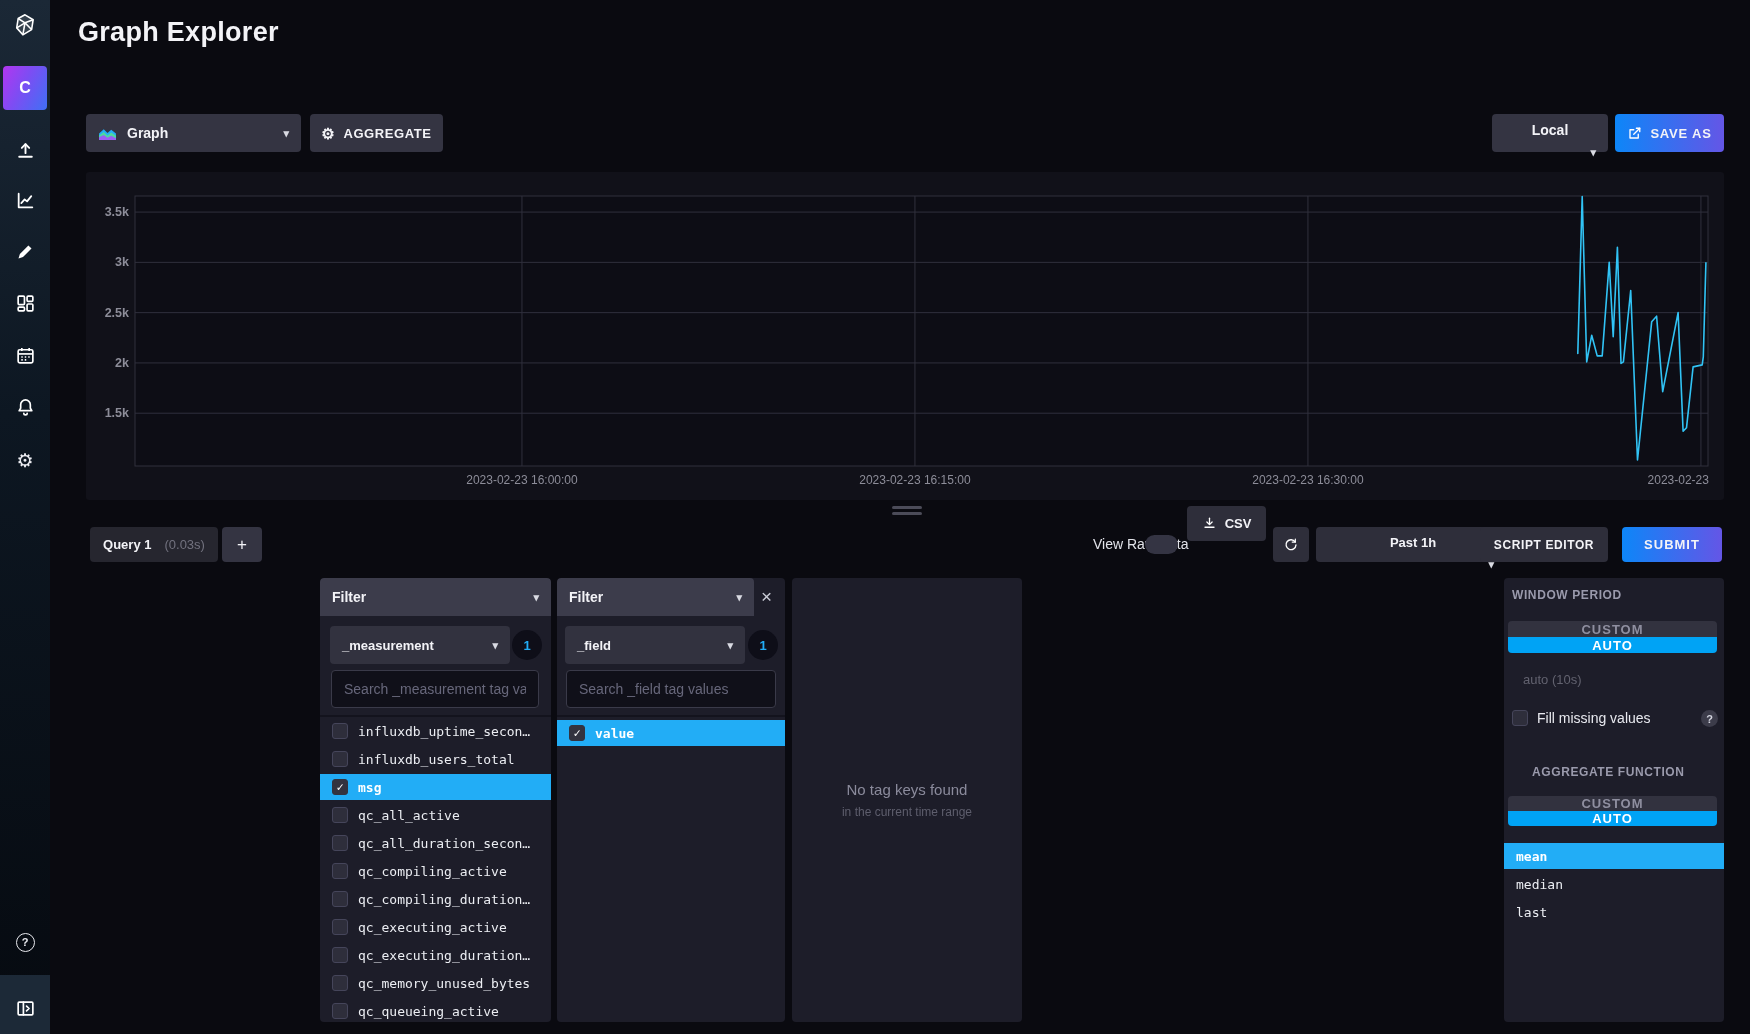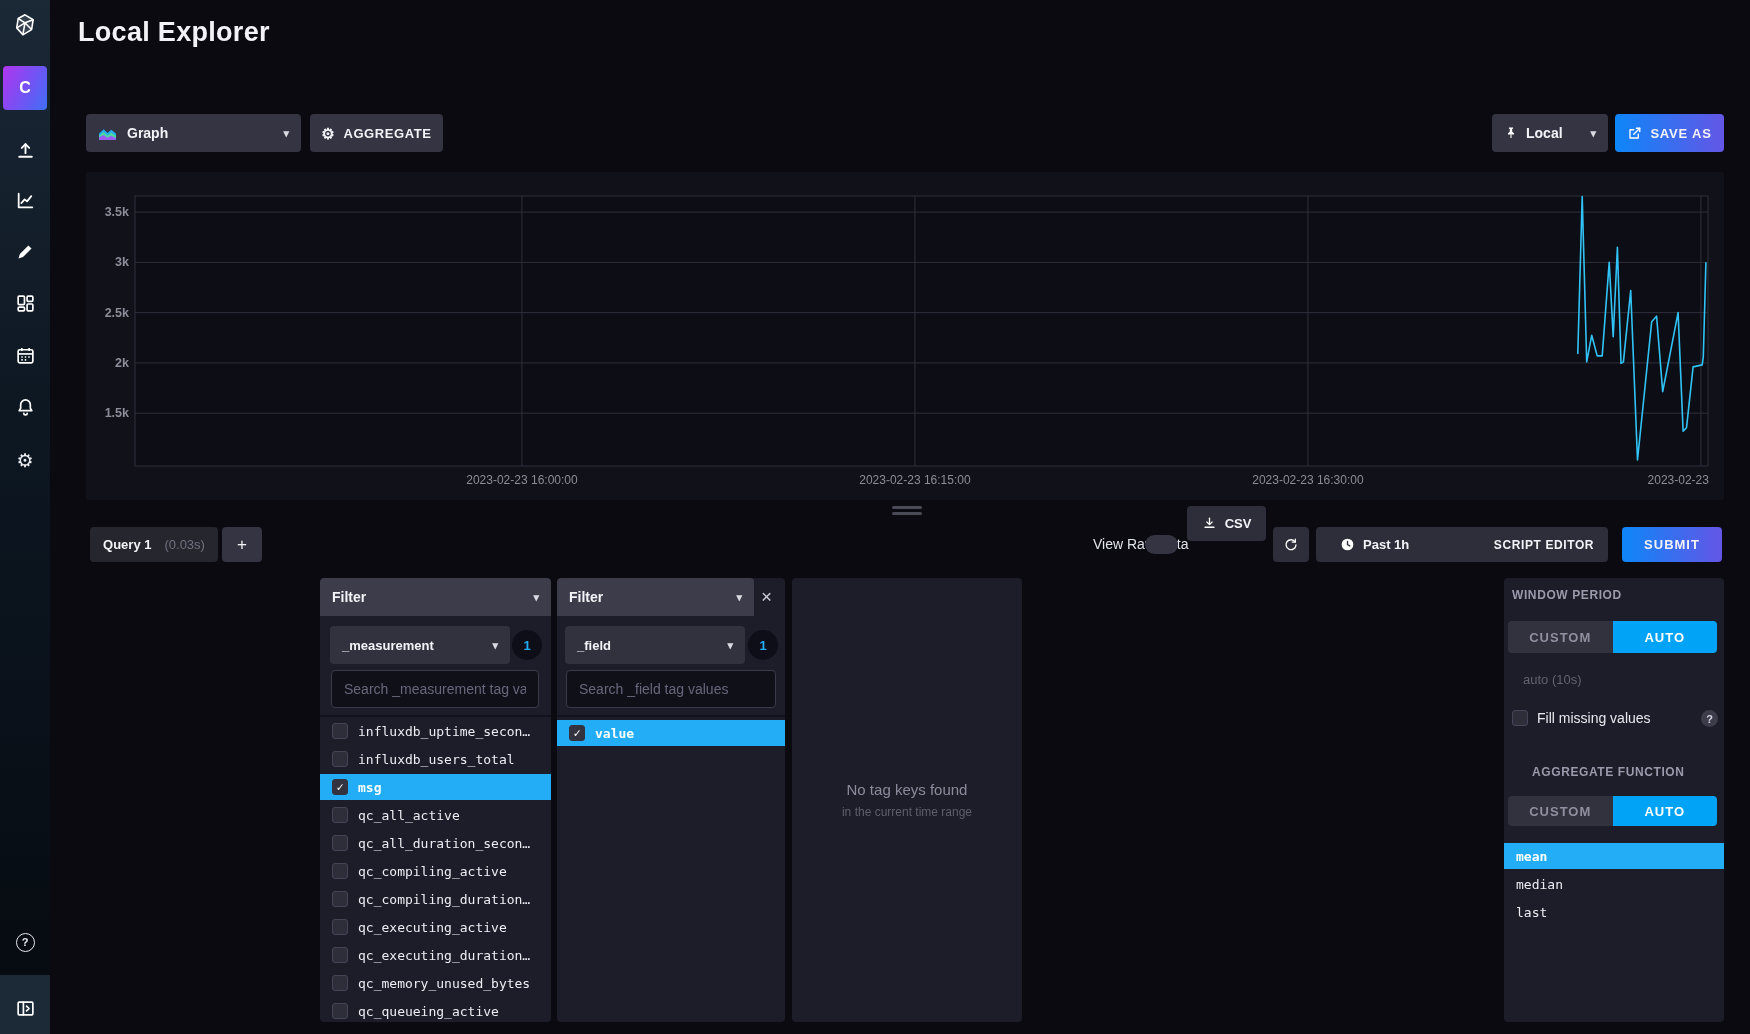--- a/index.html
+++ b/index.html
@@ -27,21 +27,21 @@
   
   #page-title { left:78px; top:17px; font-size:27px; font-weight:bold; letter-spacing:.3px; }
   .btn { position:absolute; height:38px; background:#343442; border-radius:4px;
          display:flex; align-items:center; cursor:pointer; font-weight:bold;
          font-size:13px; color:#f3f3f7; }
   .caret { font-size:11px; color:#d9dae2; }
   #graph-dd { left:86px; top:114px; width:215px; padding:0 12px; font-size:14px; }
   #graph-dd .caret { margin-left:auto; }
   #customize-btn { left:310px; top:114px; width:133px; justify-content:center;
                    letter-spacing:.6px; gap:8px; }
-  #local-dd { left:1492px; top:114px; width:116px; padding:0 12px; font-size:14px; gap:8px; }
+  #local-dd { left:1492px; top:114px; width:116px; padding:0 12px; font-size:14px; gap:8px;flex-direction:column; }
   #local-dd .caret { margin-left:auto; }
   .grad-btn { background:linear-gradient(90deg,#0d86f8 0%,#6456e6 100%); letter-spacing:.8px; }
   #saveas-btn { left:1615px; top:114px; width:109px; justify-content:center; gap:8px; }
 
   
   #chart-card { left:86px; top:172px; width:1638px; height:328px; background:#111119;
                 border-radius:3px; }
   #chart-svg { position:absolute; left:0; top:0; }
   #drag-handle { left:892px; top:506px; width:30px; height:12px; cursor:row-resize; }
   #drag-handle div { height:3px; background:#4b4b58; border-radius:2px; margin-bottom:3px; }
@@ -53,21 +53,21 @@
   #query-tab { left:90px; top:527px; width:128px; background:#26262f; font-size:13px; }
   #query-tab .dur { color:#72727f; font-weight:normal; margin-left:5px; }
   #add-query { left:222px; top:527px; width:40px; background:#343442; font-size:17px; font-weight:normal; }
   #view-raw-label { left:1048px; top:536px; font-size:14px; color:#e2e3e9;margin-left:45px; }
   #raw-toggle { left:1145px; top:535px; width:33px; height:19px; background:#343443;
                 border-radius:10px; cursor:pointer; }
   #raw-toggle .knob { position:absolute; left:2px; top:2px; width:15px; height:15px;
                       border-radius:50%; background:#9b0bd; }
   #csv-btn { left:1187px; top:506px; width:79px; }
   #refresh-btn { left:1273px; top:527px; width:36px; }
-  #range-dd { left:1316px; top:527px; width:194px; justify-content:flex-start; padding:0 24px; }
+  #range-dd { left:1316px; top:527px; width:194px; justify-content:flex-start; padding:0 16px;flex-direction:column; }
   #range-dd .caret { margin-left:auto; }
   #script-editor-btn { left:1480px; top:527px; width:128px; letter-spacing:.6px; font-size:12px; }
   #submit-btn { left:1622px; top:527px; width:100px; letter-spacing:1px;
                 background:linear-gradient(90deg,#0d86f8 0%,#6456e6 100%); }
 
   
   .panel { position:absolute; top:578px; height:444px; background:#1d1d29; border-radius:4px;
            overflow:hidden; }
   .panel-h { position:absolute; font-size:12px; font-weight:bold; letter-spacing:.6px; color:#9a9aac; }
   .search { position:absolute; height:38px; background:#101019; border:1px solid #3a3a49;
@@ -96,21 +96,21 @@
         margin-right:10px; flex:none; display:flex; align-items:center; justify-content:center;
         font-size:12px; color:#fff; }
   .list-row.selected .cb { background:#33333f; border-color:#33333f; }
 
   #empty-tags { display:flex; flex-direction:column; align-items:center; justify-content:center; }
   #empty-tags .t1 { font-size:15px; color:#8b8b9c; }
   #empty-tags .t2 { font-size:12px; color:#5e5e6d; margin-top:7px; }
 
   
   .seg { position:absolute; height:32px; display:flex; border-radius:4px; overflow:hidden;
-         width:209px; left:1508px; }
+         width:209px; left:1508px;flex-direction:column; }
   .seg div { flex:1; display:flex; align-items:center; justify-content:center;
              font-size:13px; font-weight:bold; letter-spacing:1px; cursor:pointer; }
   .seg .off { background:#32323f; color:#8f8fa0; }
   .seg .on  { background:#00a3f5; color:#fff; }
   #auto-window { position:absolute; left:1523px; top:672px; font-size:13px; color:#62626f; }
   #fill-row { position:absolute; left:1512px; top:710px; display:flex; align-items:center; }
   #fill-cb { width:16px; height:16px; border-radius:3px; background:#2e2e3b;
              border:1px solid #45455a; margin-right:9px; cursor:pointer; }
   #fill-label { font-size:14px; color:#e8e9ef; }
   #fill-help { position:absolute; left:1701px; top:710px; width:17px; height:17px; border-radius:50%;
@@ -186,21 +186,21 @@
     </div>
     <div class="nav-ico" style="top:991px;">
       <svg width="21" height="21" viewBox="0 0 20 20" fill="none" stroke="#fff" stroke-width="1.6" stroke-linejoin="round" stroke-linecap="round">
         <rect x="3" y="4" width="14" height="12" rx="1"></rect>
           <path d="M8 4 v12"></path>
           <path d="M11 7.7 l2.4 2.3 -2.4 2.3"></path>
         </svg>
     </div>
   </div>
 
-  <div id="page-title" class="abs">Local Explorer</div>
+  <div id="page-title" class="abs">Graph Explorer</div>
 
   <div id="graph-dd" class="btn">
     <svg width="19" height="15" viewBox="0 0 20 16" style="margin-right:10px;">
       <polygon points="1,15 1,8 6,3.5 10,7.5 14,4 19,8 19,15" fill="#22adf6"></polygon>
       <polygon points="1,15 1,10 6,6.5 10,10 14,7 19,10.5 19,15" fill="#4ed8a0"></polygon>
       <polygon points="1,15 1,12 6,9.5 10,12.5 14,10.5 19,13 19,15" fill="#9a5ff2"></polygon>
     </svg>
     <span>Graph</span>
     <span class="caret">▾</span>
   </div>

